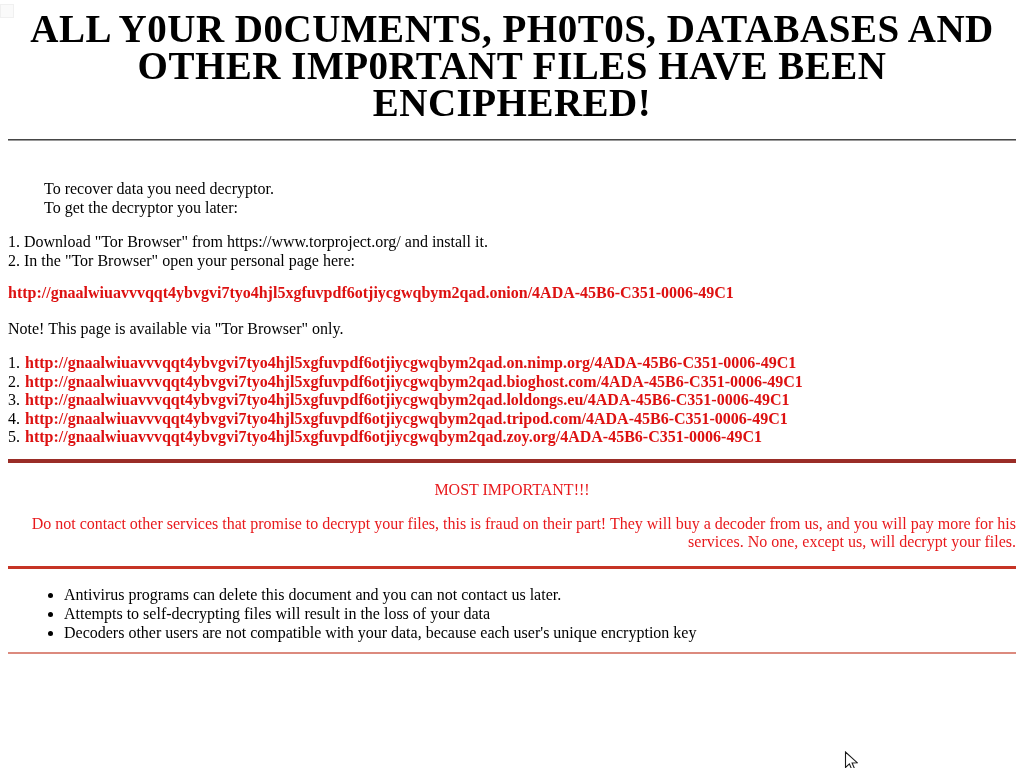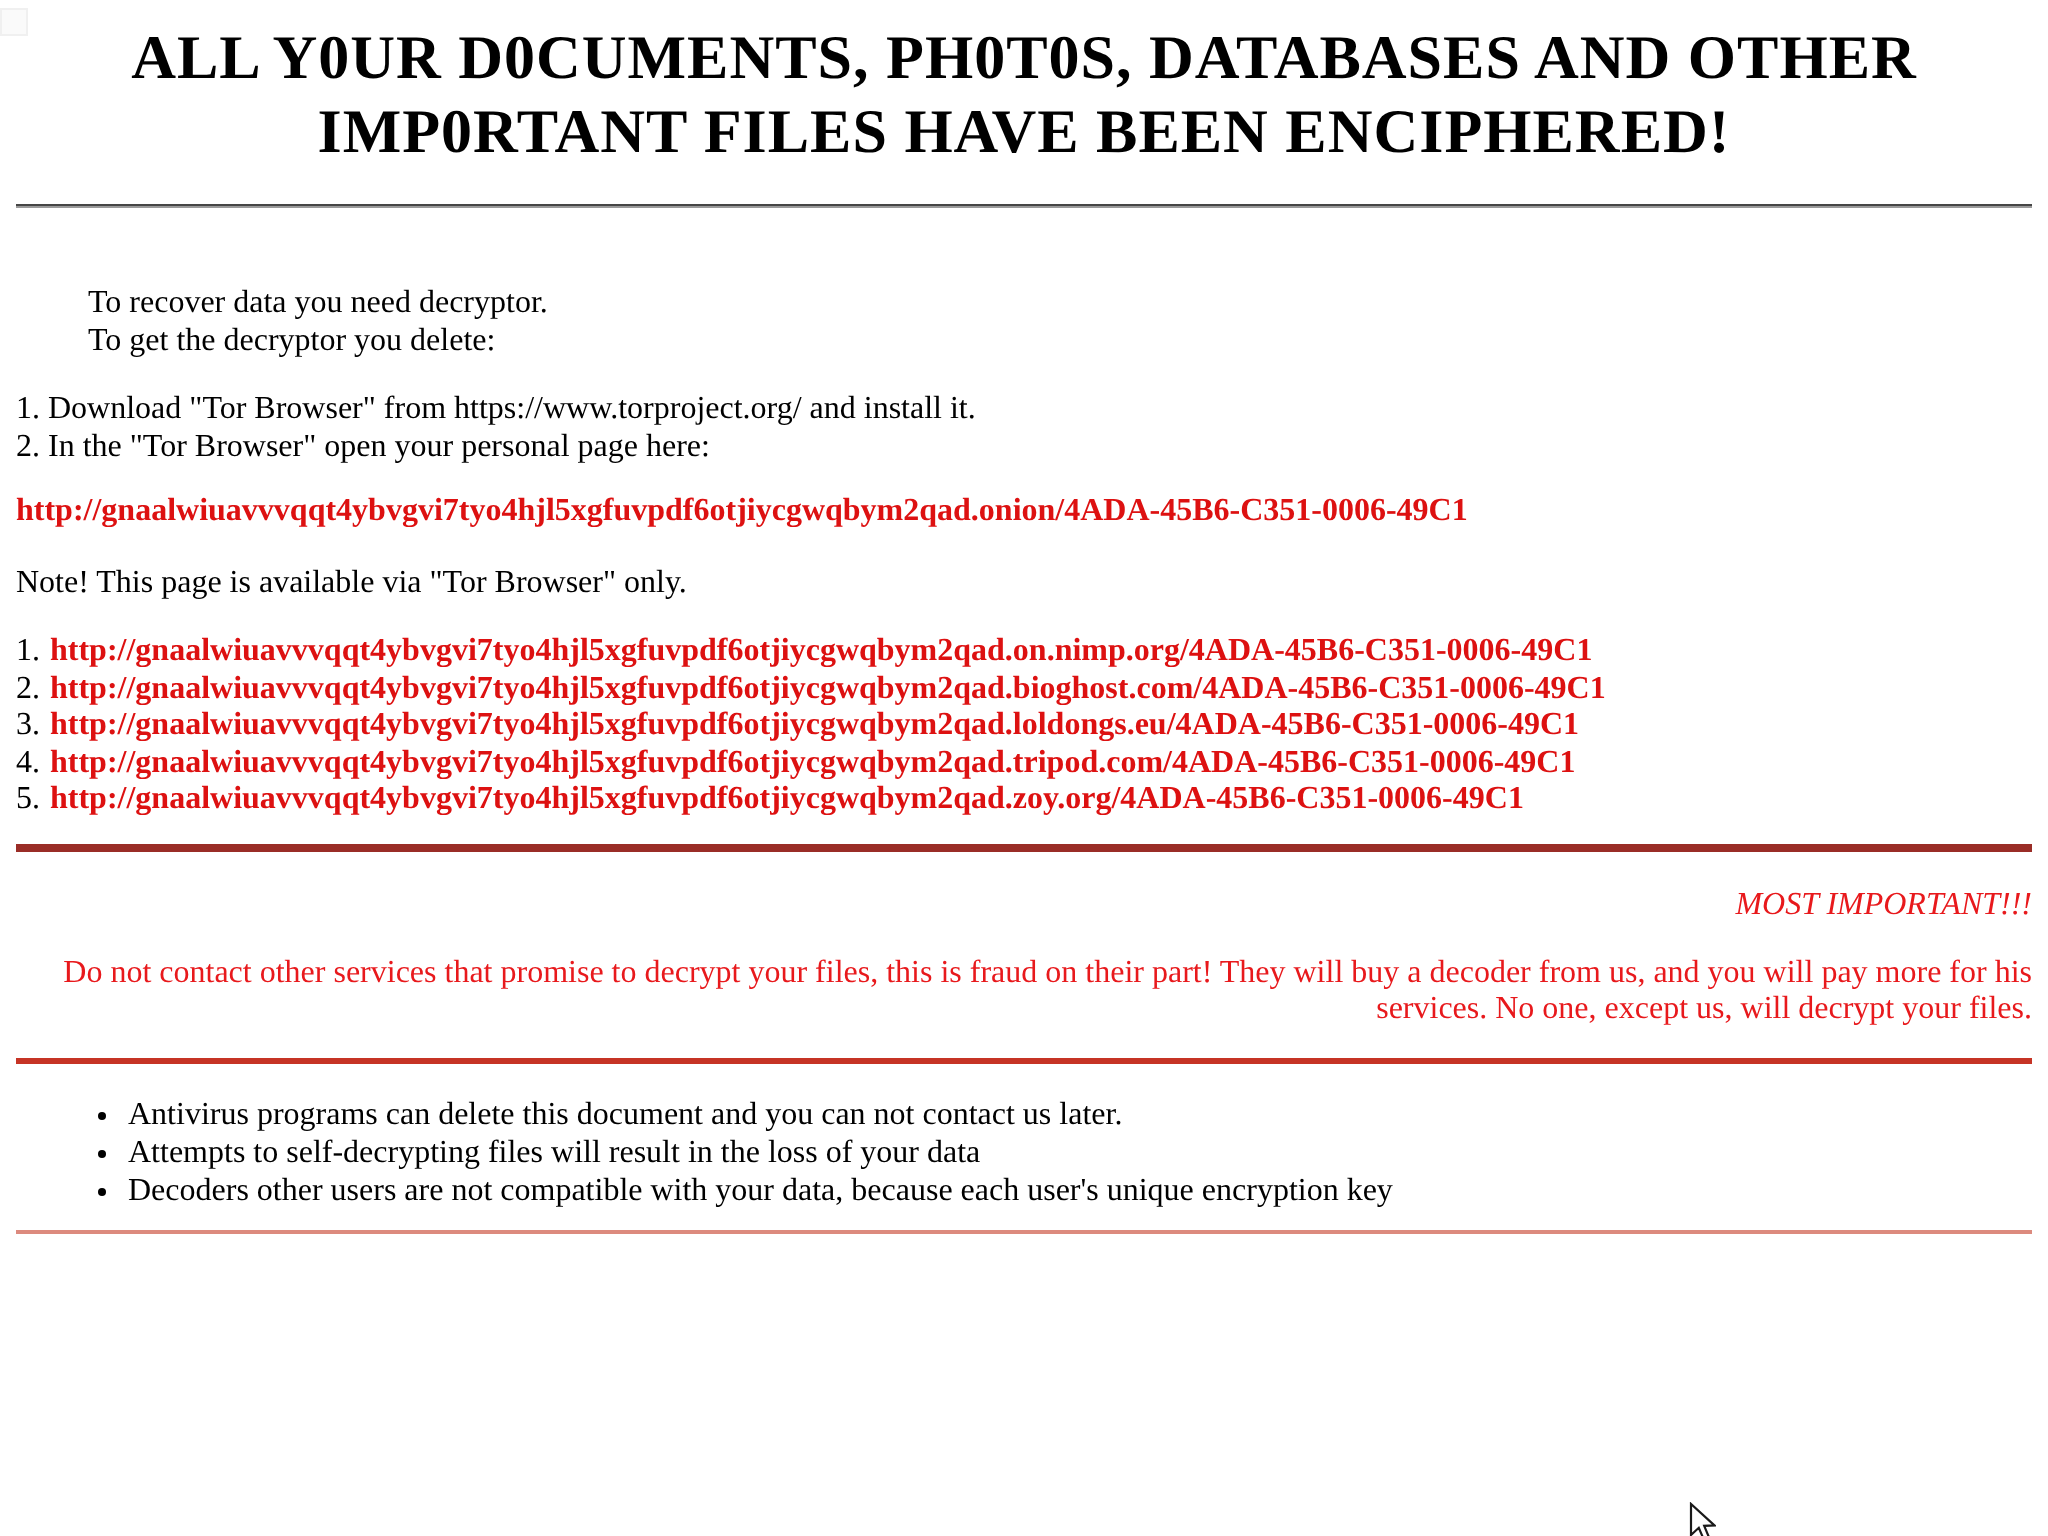--- a/index.html
+++ b/index.html
@@ -17,21 +17,21 @@
 
   .broken-img {
     position: absolute; left: 0; top: 4px;
     width: 14px; height: 14px;
     background: #fafafa; border: 1px solid #f0f0f0;
   }
 
   h1.title {
     margin: 10px 0 18px 0;
     text-align: center;
-    font-size: 31px;
+    font-size: 39px;
     line-height: 37px;
     font-weight: bold;
     letter-spacing: 0.5px;
   }
 
   hr { margin: 0; }
   hr.gray  { border: none; border-top: 2px groove #9a9a9a; }
   hr.red-dark  { border: none; border-top: 4px solid var(--rule_dark_red); margin-top: 12px; }
   hr.red-mid   { border: none; border-top: 3px solid var(--rule_red); margin-top: 14px; }
   hr.red-faint { border: none; border-top: 2px solid var(--rule_faded_red); margin-top: 10px; }
@@ -50,22 +50,22 @@
     font-weight: bold;
     text-decoration: none;
     cursor: pointer;
   }
 
   .temp-links { margin-top: 16px; }
   .temp-links .row { line-height: 18.6px; }
   .temp-links .num { color: #000; margin-right: 5px; }
 
   .most-important {
-    margin-top: 17px; text-align: right;
-    color: var(--warning_red); line-height: 19px; font-style: italic;
+    margin-top: 17px; text-align: center;
+    color: var(--warning_red); line-height: 19px;
   }
   .warning {
     margin-top: 16px; text-align: right;
     color: var(--warning_red); line-height: 18.5px;
   }
 
   ul.bullets {
     margin: 16px 0 0 0;
     padding-left: 40px;
   }
@@ -84,21 +84,21 @@
 
 <div class="page">
 
   <h1 class="title">ALL Y0UR D0CUMENTS, PH0T0S, DATABASES AND OTHER IMP0RTANT FILES HAVE BEEN ENCIPHERED!</h1>
 
   <hr class="gray">
 
 
   <p class="intro">
     <span>To recover data you need decryptor.</span><br>
-    <span>To get the decryptor you delete:</span>
+    <span>To get the decryptor you later:</span>
   </p>
 
   <p class="steps">
     <span>1. Download "Tor Browser" from https://www.torproject.org/ and install it.</span><br>
     <span>2. In the "Tor Browser" open your personal page here:</span>
   </p>
 
   <p class="onion">
     <a class="red-link">http://gnaalwiuavvvqqt4ybvgvi7tyo4hjl5xgfuvpdf6otjiycgwqbym2qad.onion/4ADA-45B6-C351-0006-49C1</a>
   </p>

